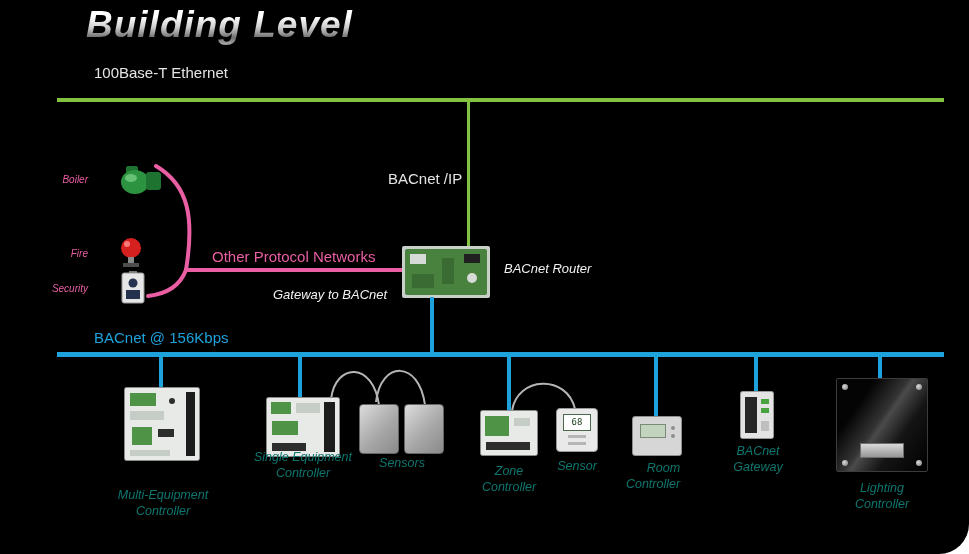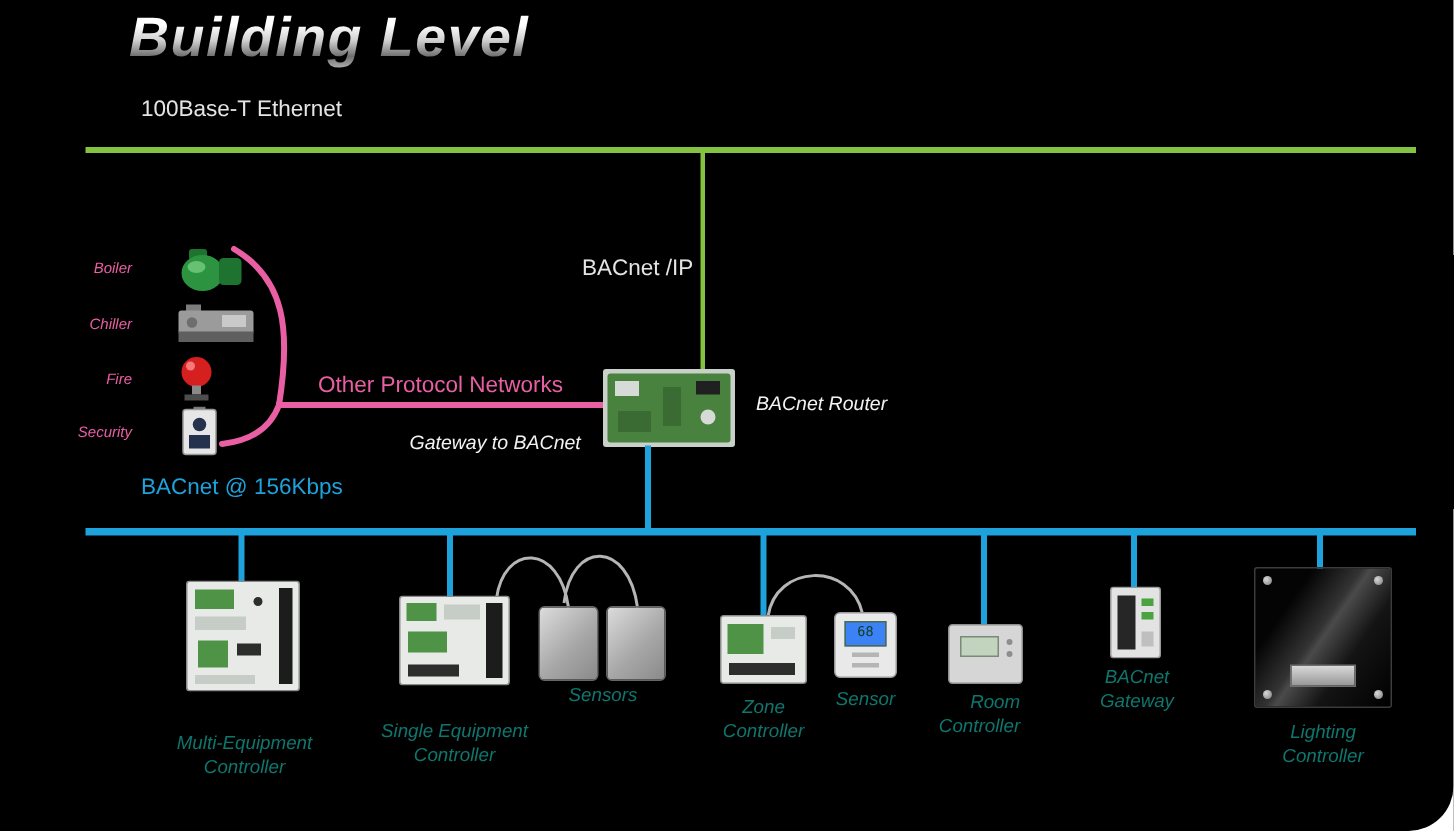--- a/index.html
+++ b/index.html
@@ -37,21 +37,21 @@
   .sensor-box{
     position:absolute;width:40px;height:50px;border-radius:4px;
     background:linear-gradient(135deg,#dcdcdc 0%,#a8a8a8 55%,#8a8a8a 100%);
     border:1px solid #666;box-sizing:border-box;
   }
   .thermostat{
     position:absolute;left:556px;top:408px;width:42px;height:44px;border-radius:4px;
     background:#e9e9e9;border:1px solid #999;box-sizing:border-box;
   }
   .thermo-lcd{
-    margin:5px auto 0 auto;width:26px;height:15px;background:#3b82f6;border:1px solid #4c6b4c;
+    margin:5px auto 0 auto;width:26px;height:15px;background:#ffffff;border:1px solid #4c6b4c;
     font-size:9px;font-weight:normal;color:#143c14;text-align:center;line-height:15px;
     font-family:"DejaVu Sans Mono", monospace;
   }
   .thermo-slot{margin:4px auto 0 auto;width:18px;height:3px;background:#b5b5b5;}
   .room-ctrl{
     position:absolute;left:632px;top:416px;width:50px;height:40px;border-radius:3px;
     background:#d6d6d6;border:1px solid #8e8e8e;box-sizing:border-box;
   }
   .room-display{position:absolute;left:7px;top:7px;width:24px;height:12px;background:#c2d3be;border:1px solid #7b8a78;}
   .room-dot{position:absolute;width:4px;height:4px;border-radius:50%;background:#8e8e8e;}
@@ -87,32 +87,20 @@
     <span class="proto-label">Boiler</span>
     <span class="proto-icon">
       <svg width="46" height="38" viewBox="0 0 46 38">
         <rect x="8" y="6" width="12" height="8" rx="2" fill="#1e7330"></rect>
         <ellipse cx="17" cy="22" rx="14" ry="12" fill="#2c9440"></ellipse>
         <ellipse cx="13" cy="18" rx="6" ry="4" fill="#7fd48c" opacity="0.7"></ellipse>
         <rect x="28" y="12" width="15" height="18" rx="3" fill="#1e7330"></rect>
       </svg>
     </span>
   </div>
-  <div class="proto-row" style="top:197px;">
-    <span class="proto-label">Chiller</span>
-    <span class="proto-icon">
-      <svg width="52" height="30" viewBox="0 0 52 30">
-        <rect x="6" y="2" width="10" height="6" fill="#7d7d7d"></rect>
-        <rect x="1" y="6" width="50" height="16" rx="2" fill="#9b9b9b"></rect>
-        <rect x="1" y="20" width="50" height="7" fill="#5f5f5f"></rect>
-        <rect x="30" y="9" width="16" height="8" fill="#c9c9c9"></rect>
-        <circle cx="10" cy="14" r="3.5" fill="#6e6e6e"></circle>
-      </svg>
-    </span>
-  </div>
   <div class="proto-row" style="top:234px;">
     <span class="proto-label">Fire</span>
     <span class="proto-icon">
       <svg width="26" height="32" viewBox="0 0 26 32">
         <circle cx="13" cy="11" r="10" fill="#d61f1f"></circle>
         <circle cx="9" cy="7" r="3" fill="#ff8f8f" opacity="0.8"></circle>
         <rect x="10" y="20" width="6" height="6" fill="#8a8a8a"></rect>
         <rect x="5" y="26" width="16" height="4" fill="#4d4d4d"></rect>
       </svg>
     </span>
@@ -144,21 +132,21 @@
       <rect x="8" y="8" width="16" height="10" fill="#d7dbd7"></rect>
       <rect x="62" y="8" width="16" height="9" fill="#202020"></rect>
       <rect x="40" y="12" width="12" height="26" fill="#3a6b33"></rect>
       <rect x="10" y="28" width="22" height="14" fill="#3a6b33"></rect>
       <circle cx="70" cy="32" r="5" fill="#d7dbd7"></circle>
     </svg>
   </div>
   <div class="lbl it" style="left:504px;top:261px;">BACnet Router</div>
   <div class="vline blue-bg" style="left:430px;top:297px;width:4px;height:56px;"></div>
 
-  <div class="lbl blue" style="left:94px;top:316px;">BACnet @ 156Kbps</div>
+  <div class="lbl blue" style="left:94px;top:329px;">BACnet @ 156Kbps</div>
   <div class="hline blue-bg" style="left:57px;top:352px;width:887px;height:5px;"></div>
 
   <div class="vline blue-bg" style="left:159px;top:356px;width:4px;height:32px;"></div>
   <div class="vline blue-bg" style="left:298px;top:356px;width:4px;height:42px;"></div>
   <div class="vline blue-bg" style="left:507px;top:356px;width:4px;height:55px;"></div>
   <div class="vline blue-bg" style="left:654px;top:356px;width:4px;height:61px;"></div>
   <div class="vline blue-bg" style="left:754px;top:356px;width:4px;height:37px;"></div>
   <div class="vline blue-bg" style="left:878px;top:356px;width:4px;height:25px;"></div>
 
   <svg class="overlay-svg" width="969" height="554" viewBox="0 0 969 554">
@@ -228,21 +216,21 @@
   <div class="lighting">
     <div class="screw" style="left:5px;top:5px;"></div>
     <div class="screw" style="right:5px;top:5px;"></div>
     <div class="screw" style="left:5px;bottom:5px;"></div>
     <div class="screw" style="right:5px;bottom:5px;"></div>
     <div class="light-plate"></div>
   </div>
 
   <div class="dev-label" style="left:163px;top:488px;">Multi-Equipment
 Controller</div>
-  <div class="dev-label" style="left:303px;top:480px;">Single Equipment
+  <div class="dev-label" style="left:303px;top:450px;">Single Equipment
 Controller</div>
   <div class="dev-label" style="left:402px;top:456px;">Sensors</div>
   <div class="dev-label" style="left:509px;top:464px;">Zone
 Controller</div>
   <div class="dev-label" style="left:577px;top:459px;">Sensor</div>
   <div class="dev-label" style="left:653px;top:461px;text-align:right;">Room
 Controller</div>
   <div class="dev-label" style="left:758px;top:444px;">BACnet
 Gateway</div>
   <div class="dev-label" style="left:882px;top:481px;">Lighting

